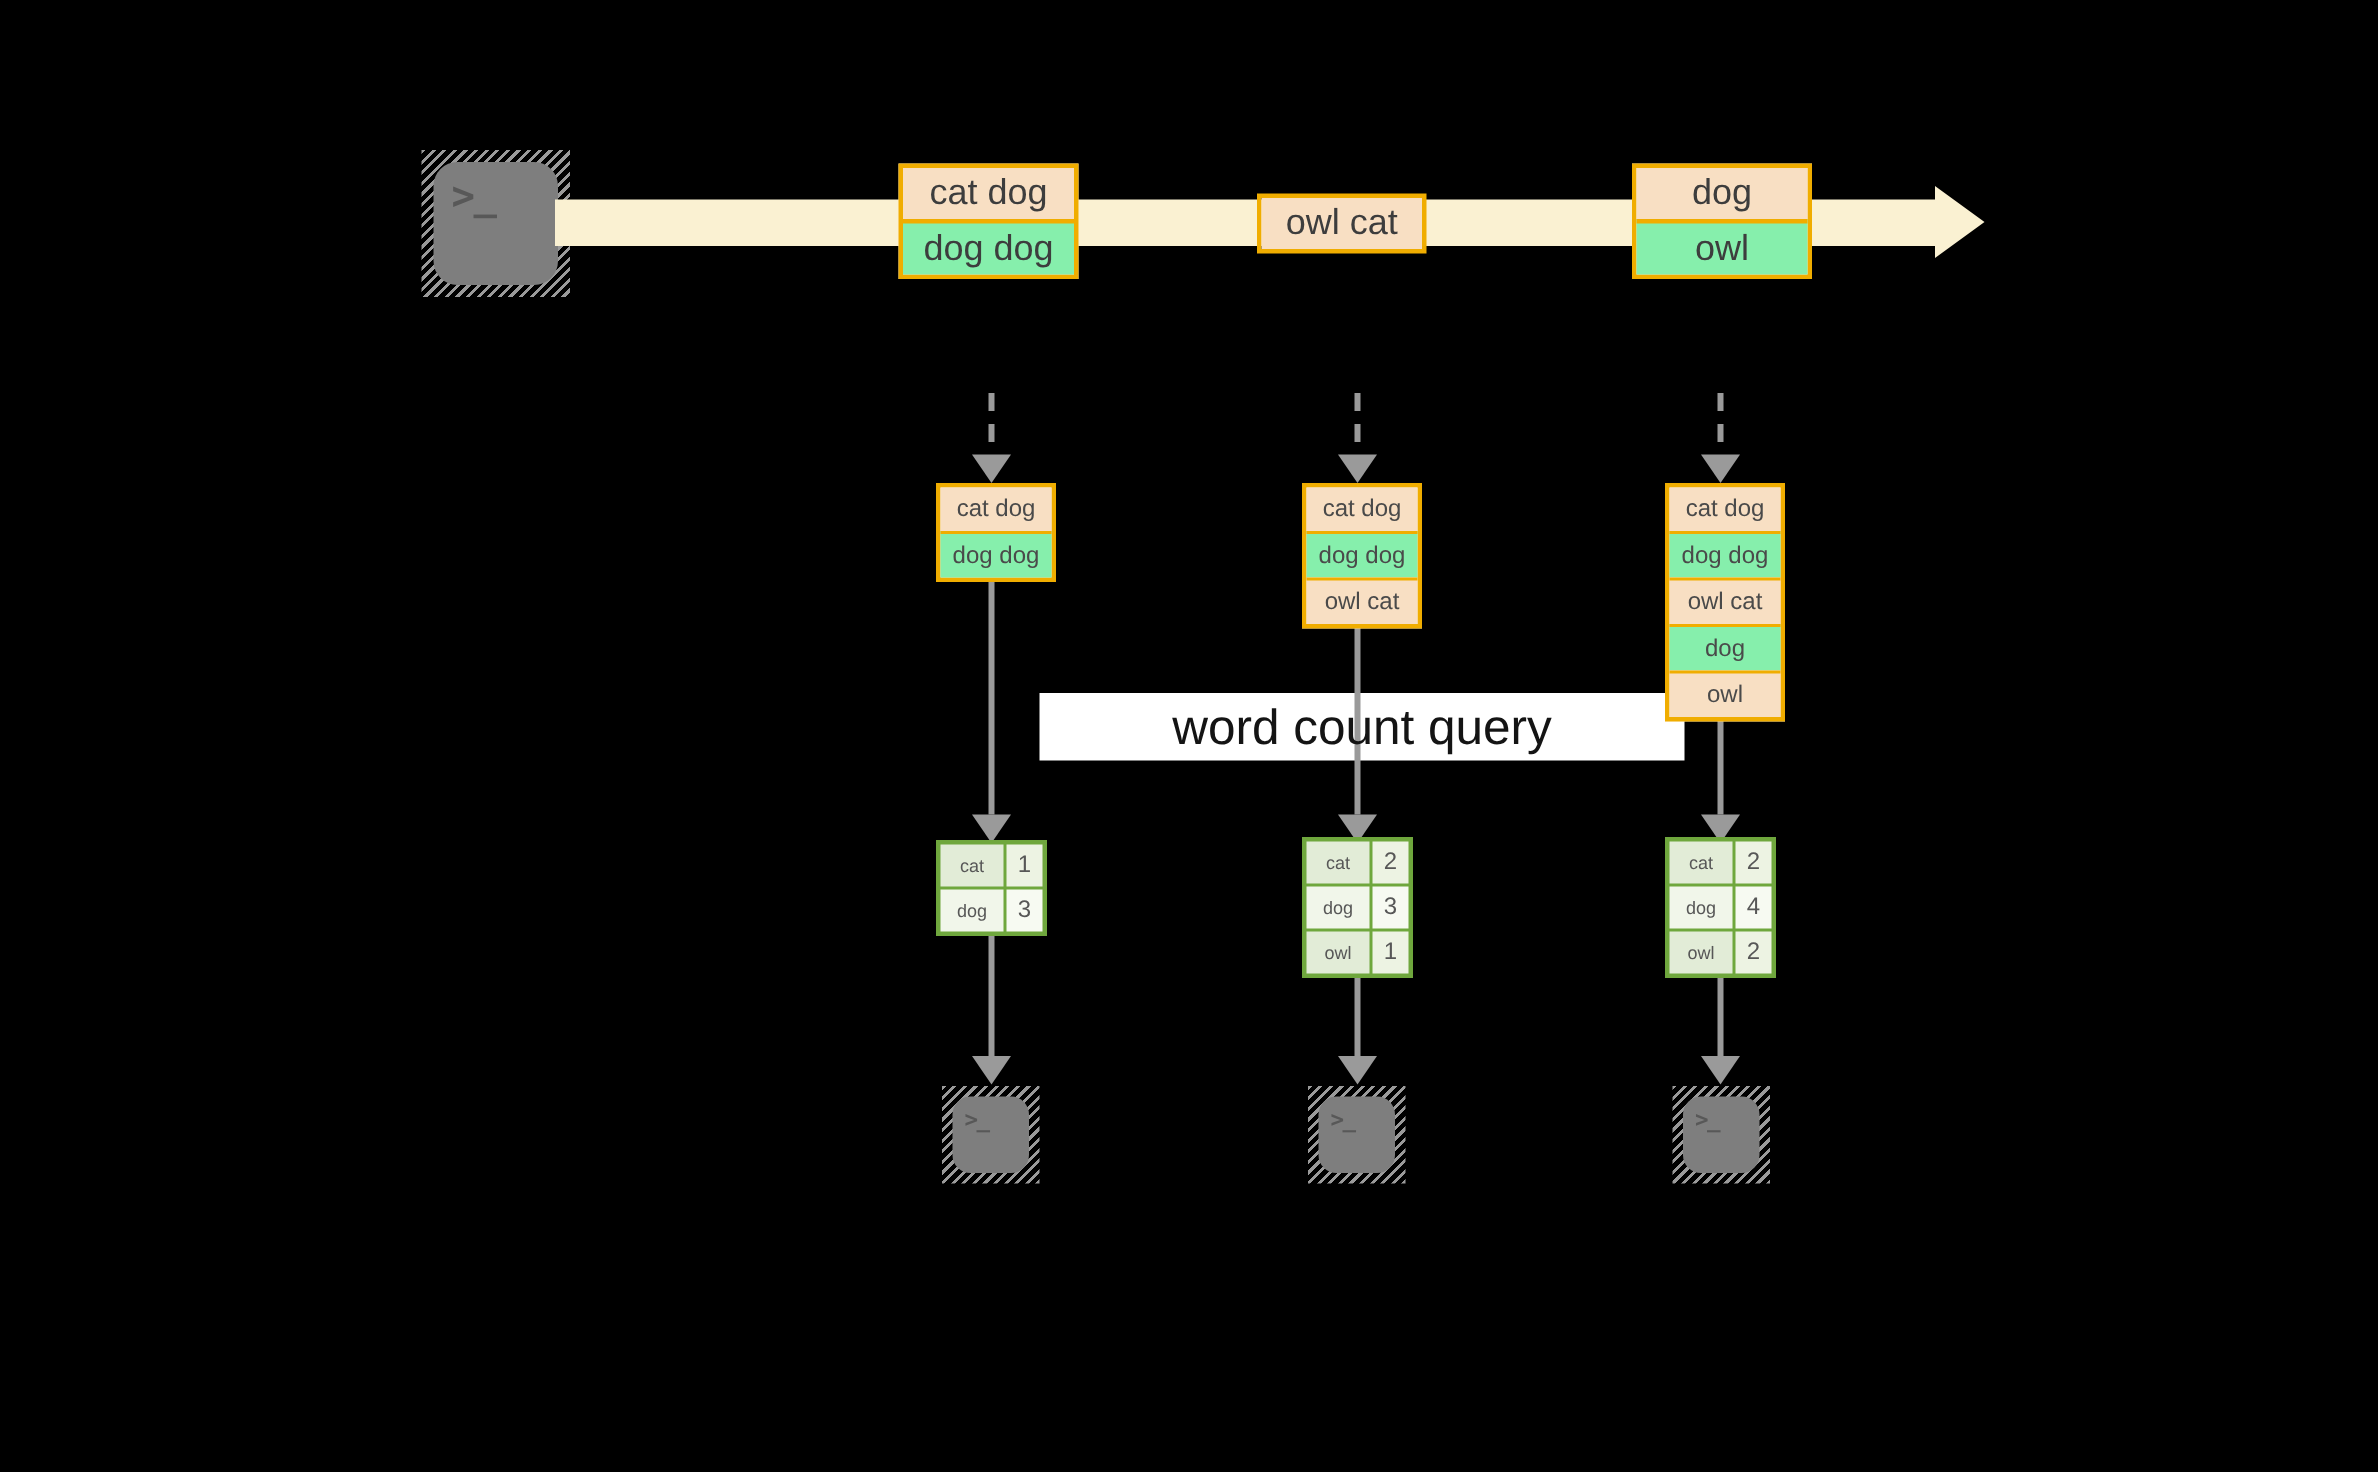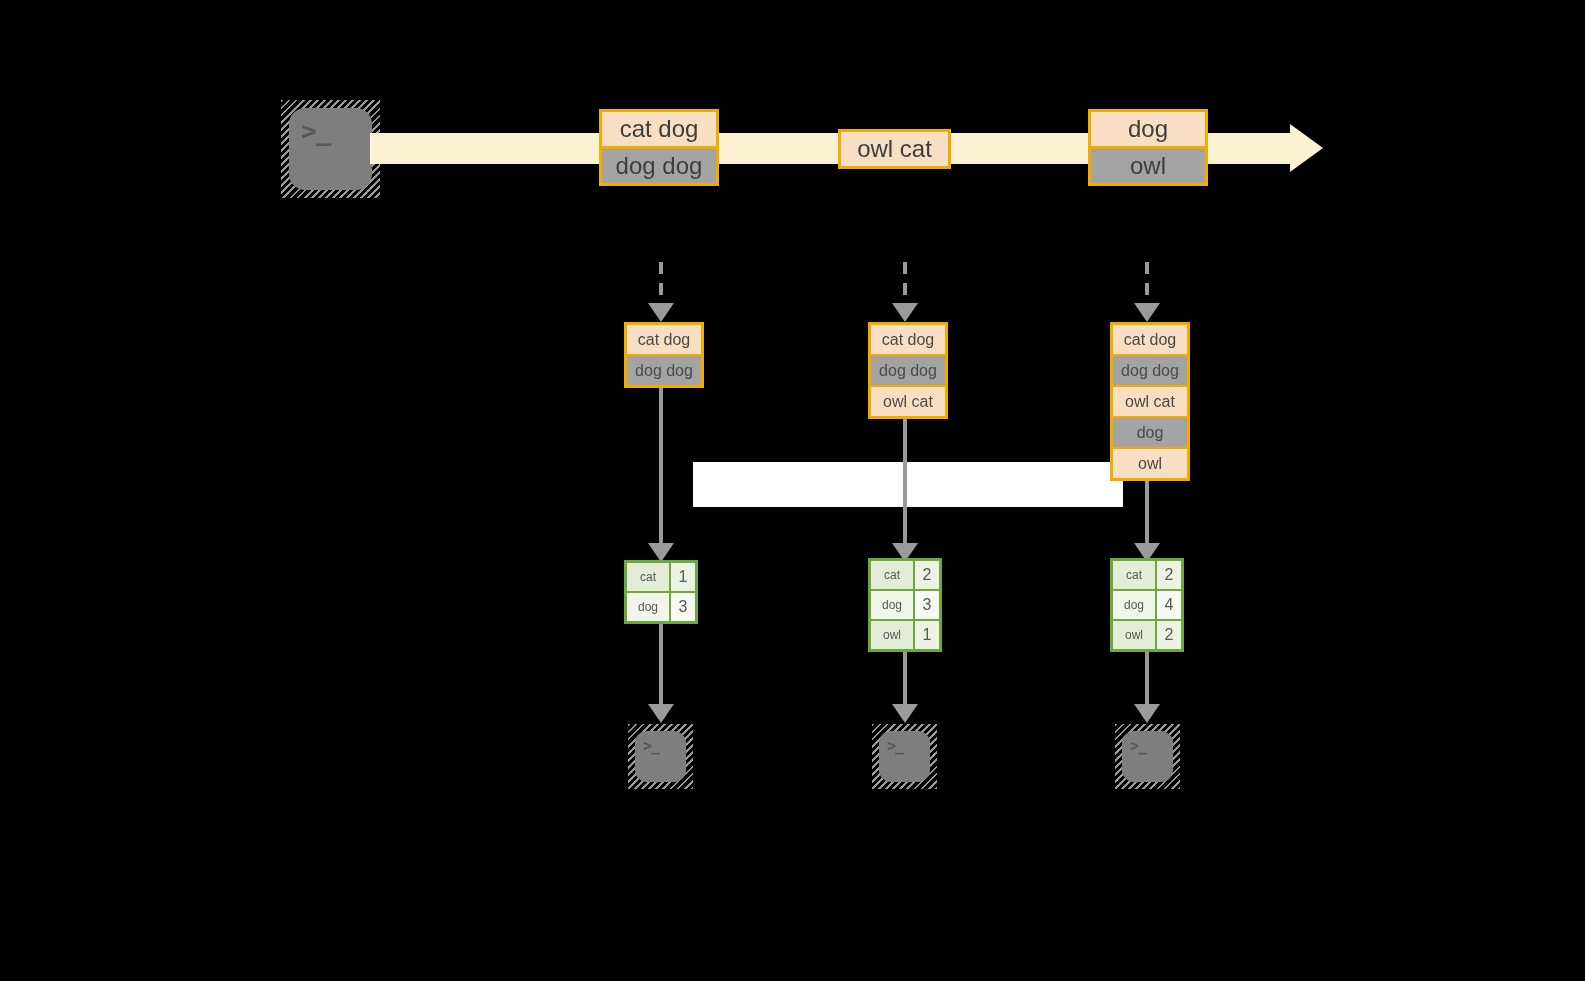--- a/index.html
+++ b/index.html
@@ -28,21 +28,21 @@
     position:absolute;left:1290px;top:124px;width:0;height:0;z-index:1;
     border-top:24px solid transparent;border-bottom:24px solid transparent;border-left:33px solid #faf1d2;
   }
   
   .ebox{position:absolute;border:3px solid #f0ad00;z-index:2;background:#fdf2e1;}
   .ecell{
     height:34px;line-height:34px;text-align:center;font-size:24px;color:#3d3d3d;
   }
   .ecell + .ecell{border-top:3px solid #f0ad00;}
   .c-dark{background:#f8dfc3;}
-  .c-light{background:#a3a3a3;}
+  .c-light{background:#86efac;}
   
   .sbox{position:absolute;border:3px solid #f0ad00;width:74px;z-index:6;background:#fdf2e1;}
   .scell{height:29px;line-height:29px;text-align:center;font-size:16px;color:#4a4a4a;}
   .scell + .scell{border-top:2px solid #f0ad00;}
   
   .vdash{
     position:absolute;width:4px;z-index:4;
     background:repeating-linear-gradient(to bottom,#9a9a9a 0 12px,transparent 12px 21px);
   }
   .vline{position:absolute;width:4px;background:#9a9a9a;z-index:4;}
@@ -113,20 +113,21 @@
   </div>
   <div class="sbox" style="left:1110px;top:322px;">
     <div class="scell c-dark">cat dog</div>
     <div class="scell c-light">dog dog</div>
     <div class="scell c-dark">owl cat</div>
     <div class="scell c-light">dog</div>
     <div class="scell c-dark">owl</div>
   </div>
 
   <div class="banner-bg"></div>
+  <div class="banner-text">word count query</div>
 
   <div class="vline" style="left:659px;top:386px;height:157px;"></div>
   <div class="ahead" style="left:648px;top:543px;"></div>
   <div class="vline" style="left:903px;top:417px;height:126px;"></div>
   <div class="ahead" style="left:892px;top:543px;"></div>
   <div class="vline" style="left:1145px;top:479px;height:64px;"></div>
   <div class="ahead" style="left:1134px;top:543px;"></div>
 
   <div class="gtable" style="left:624px;top:560px;">
     <div class="grow r-odd">

